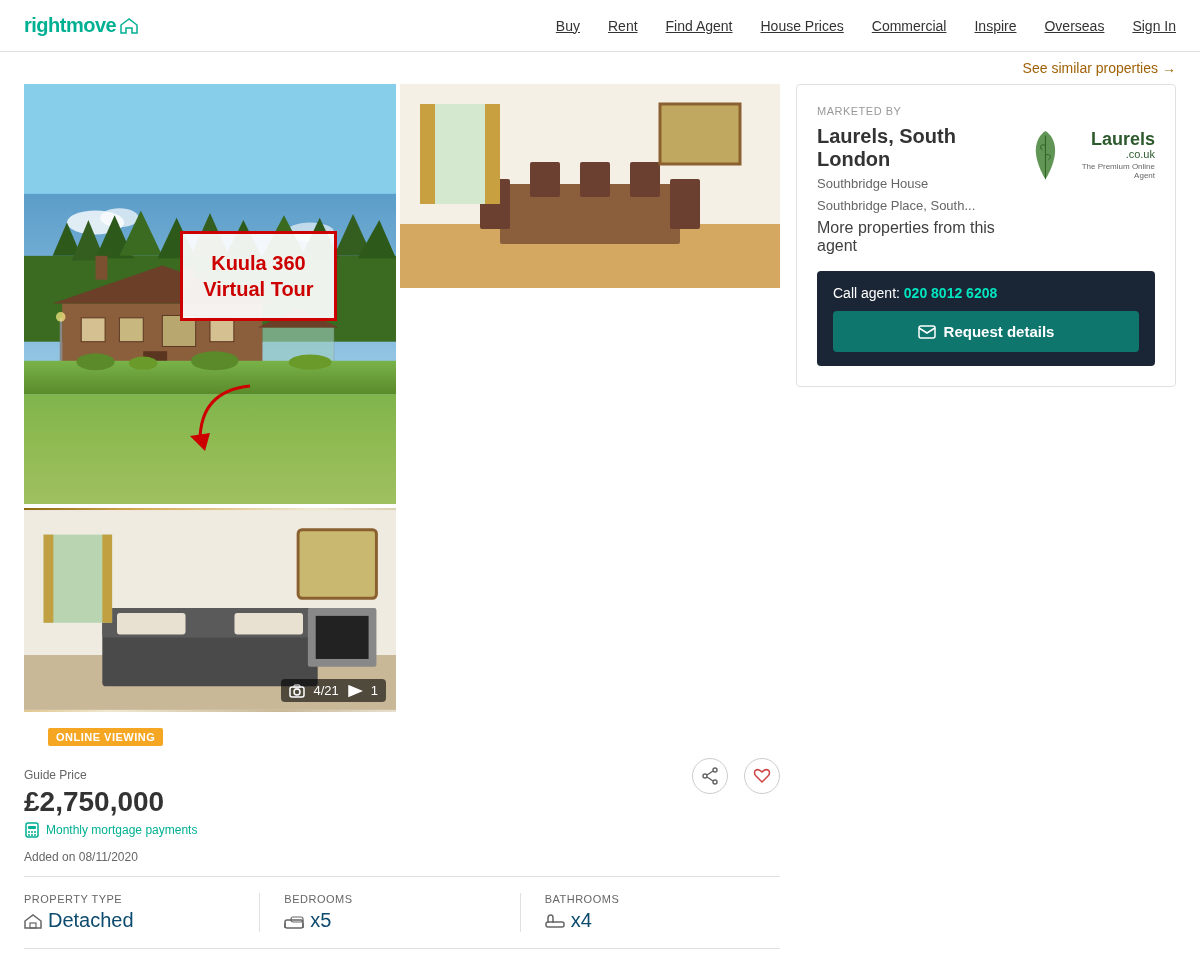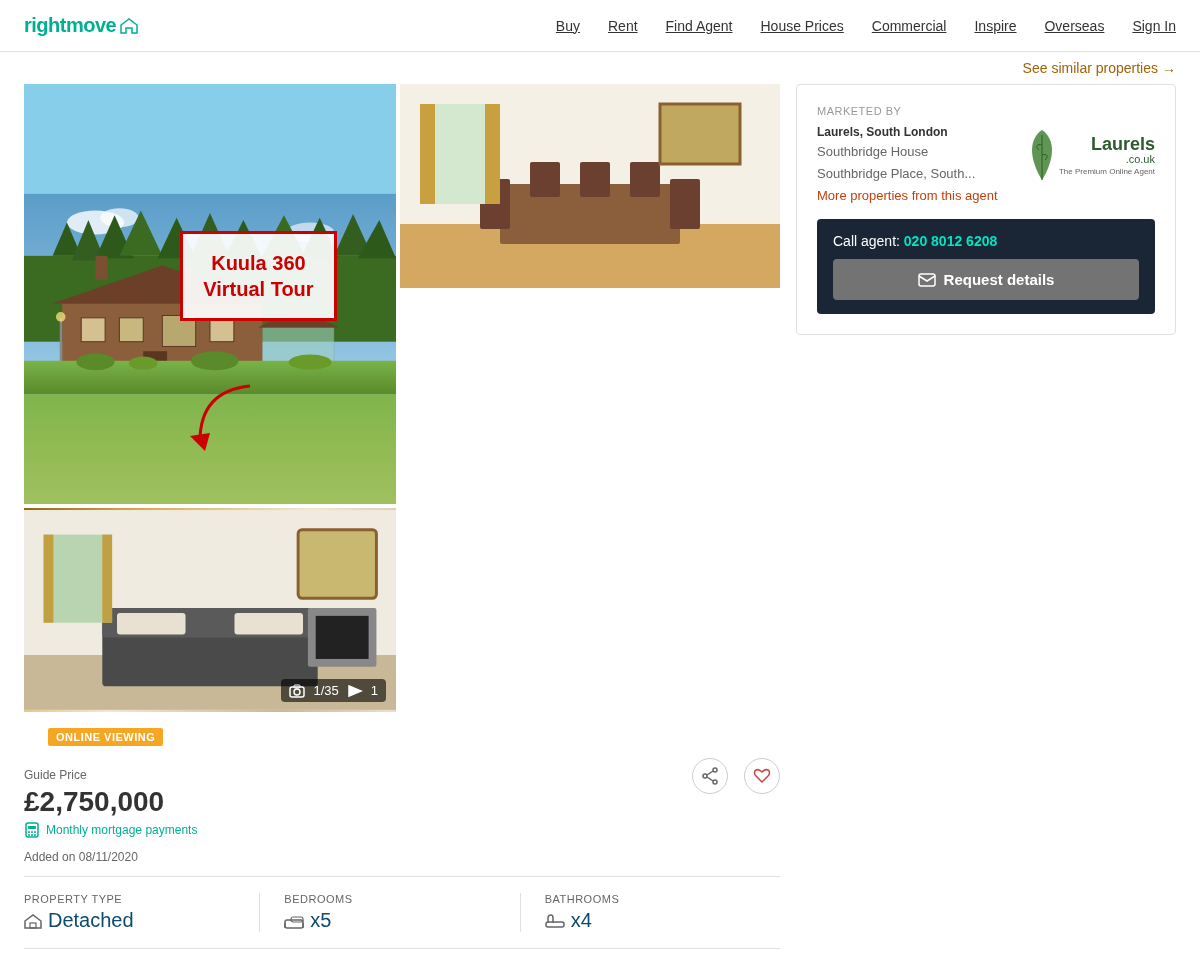--- a/index.html
+++ b/index.html
@@ -66,30 +66,30 @@
     .spec-row { display: flex; gap: 0; border-top: 1px solid #e0e0e0; border-bottom: 1px solid #e0e0e0; padding: 16px 0; margin-bottom: 16px; }
     .spec-item { flex: 1; }
     .spec-item + .spec-item { border-left: 1px solid #e0e0e0; padding-left: 24px; }
     .spec-label { font-size: 11px; color: #666; text-transform: uppercase; letter-spacing: 0.5px; margin-bottom: 4px; }
     .spec-value { font-size: 20px; color: #0c4a6e; display: flex; align-items: center; gap: 6px; }
 
     
     .agent-card { border: 1px solid #e0e0e0; border-radius: 4px; padding: 20px; margin-bottom: 16px; }
     .marketed-by { font-size: 11px; color: #999; text-transform: uppercase; letter-spacing: 0.5px; margin-bottom: 8px; }
     .agent-info-row { display: flex; justify-content: space-between; align-items: flex-start; }
-    .agent-name { font-size: 12px; font-weight: 700; color: #333; margin-bottom: 4px; }
+    .agent-name { font-size: 20px; font-weight: 700; color: #333; margin-bottom: 4px; }
     .agent-address { font-size: 13px; color: #666; line-height: 1.4; margin-bottom: 4px; }
-    .more-properties { color: #c2410c; font-size: 13px; cursor: pointer; }
+    .more-properties { color: #404040; font-size: 16px; cursor: pointer; }
     .agent-logo { text-align: right; }
 
     .call-section { background: #1a2535; border-radius: 4px; padding: 14px 16px; margin-top: 16px; }
     .call-text { color: #fff; font-size: 14px; margin-bottom: 10px; }
     .call-number { color: #00e5c0; font-weight: 700; }
     .request-btn {
-      width: 100%; background: #737373; color: #fff; border: none;
+      width: 100%; background: #0f766e; color: #fff; border: none;
       border-radius: 4px; padding: 12px; font-size: 15px; font-weight: 600;
       cursor: pointer; display: flex; align-items: center; justify-content: center; gap: 8px;
     }
   </style>
 </head>
 <body>
 
 <nav class="navbar">
   <div class="navbar-logo">
     <span class="logo-text">rightmove</span>
@@ -246,21 +246,21 @@
           <rect x="280" y="20" width="80" height="70" fill="#c8b870" stroke="#8b6030" stroke-width="3" rx="4"></rect>
         </svg>
 
         
         <div class="img-counter">
           <svg width="16" height="14" viewBox="0 0 16 14">
             <rect x="1" y="3" width="14" height="10" rx="2" stroke="white" stroke-width="1.5" fill="none"></rect>
             <circle cx="8" cy="8" r="3" stroke="white" stroke-width="1.5" fill="none"></circle>
             <rect x="5" y="1" width="6" height="3" rx="1" stroke="white" stroke-width="1" fill="none"></rect>
           </svg>
-          <span>1/35</span>
+          <span>4/21</span>
           <svg width="16" height="14" viewBox="0 0 16 14">
             <polygon points="2,2 14,7 2,12" stroke="white" stroke-width="1.5" fill="white"></polygon>
           </svg>
           <span>1</span>
         </div>
       </div>
     </div>
 
     <div class="property-details">
       <div style="display:flex; justify-content:space-between; align-items:flex-start;">

